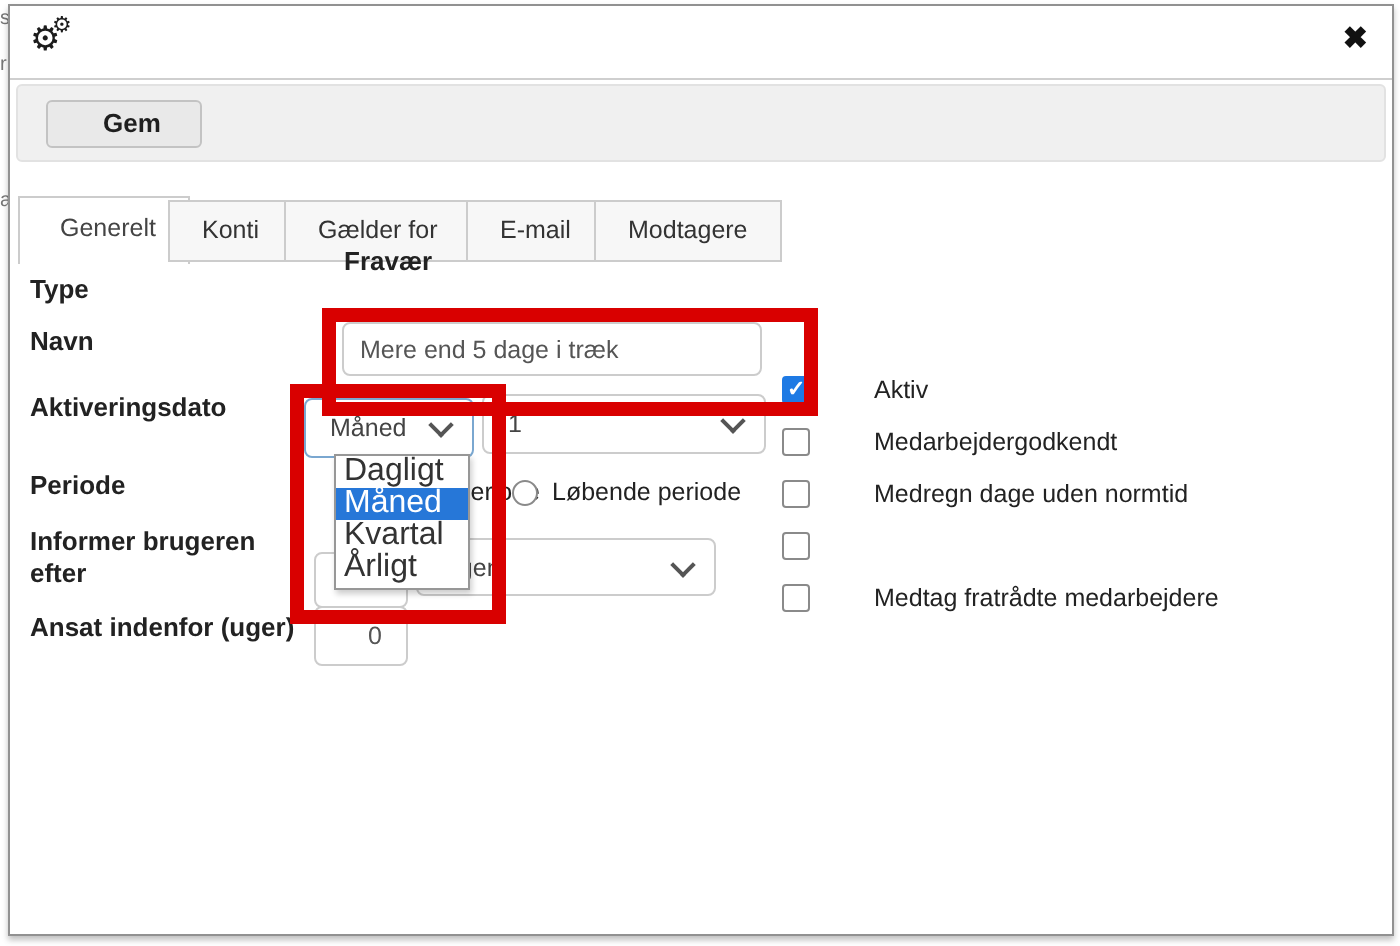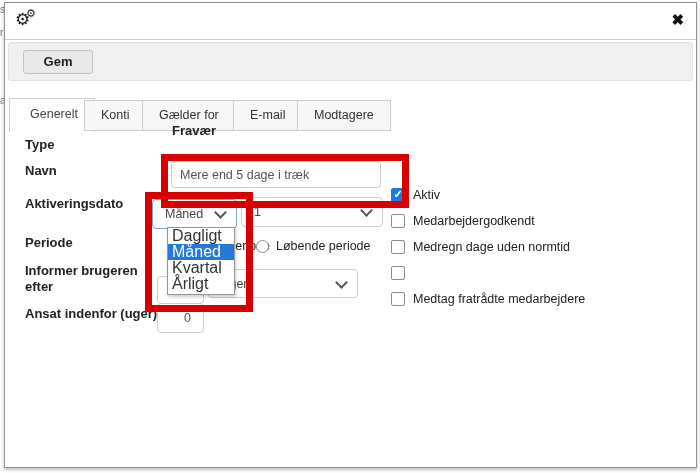--- a/index.html
+++ b/index.html
@@ -12,48 +12,48 @@
   .titlebar{position:absolute;left:0;top:0;right:0;height:36px;border-bottom:1px solid #cfcfcf;background:#fff;}
   .gear-wrap{position:absolute;left:10px;top:5px;width:30px;height:26px;color:#1c1c1c;}
   .gear-main{position:absolute;left:0;top:3px;font-size:17px;line-height:17px;}
   .gear-small{position:absolute;left:11px;top:0;font-size:11px;line-height:11px;}
   .close-btn{position:absolute;right:12px;top:8px;font-size:15px;font-weight:bold;color:#111;cursor:pointer;line-height:18px;}
   
   .toolbar{position:absolute;left:3px;top:39px;width:683px;height:37px;background:#f0f0f0;
     border:1px solid #e2e2e2;border-radius:3px;}
   .btn-gem{position:absolute;left:14px;top:7px;width:68px;height:22px;background:#e9e9e9;
     border:1px solid #c3c3c3;border-radius:3px;font-size:13px;font-weight:600;color:#1f1f1f;
-    text-align:center;line-height:22px;cursor:pointer;}
+    text-align:center;line-height:22px;cursor:pointer;padding-left:8px;}
   
   .tabs{position:absolute;left:4px;top:95px;height:34px;}
   .tab{position:absolute;top:2px;height:29px;line-height:29px;padding:0 16px;font-size:12.5px;color:#333;
     background:#f7f7f7;border:1px solid #ccc;cursor:pointer;white-space:nowrap;}
   .tab.active{top:0;height:33px;line-height:31px;background:#fff;border-bottom:none;color:#444;padding-left:20px;}
   
-  .flabel{position:absolute;left:20px;font-size:13px;font-weight:bold;color:#222;white-space:nowrap;}
+  .flabel{position:absolute;left:10px;font-size:13px;font-weight:bold;color:#222;white-space:nowrap;}
   .fvalue-bold{position:absolute;font-size:13px;font-weight:bold;color:#222;}
   
   .tbox{position:absolute;background:#fff;border:1px solid #ccc;border-radius:4px;
     font-family:"Liberation Sans",sans-serif;font-size:12.5px;color:#555;box-sizing:border-box;}
   input.tbox{padding:4px 8px;outline:none;}
   .sel{position:absolute;background:#fff;border:1px solid #ccc;border-radius:4px;box-sizing:border-box;cursor:pointer;}
   .sel .sel-text{position:absolute;left:12px;top:50%;transform:translateY(-50%);font-size:12.5px;color:#444;white-space:nowrap;}
   .chev{position:absolute;right:11px;top:50%;width:7px;height:7px;margin-top:-6px;
     border-right:2px solid #555;border-bottom:2px solid #555;transform:rotate(45deg);}
   .sel.focused{border-color:#7aa7d0;}
   
   .popup{position:absolute;left:162px;top:224px;width:66px;height:66px;background:#fff;
     border:1px solid #979797;box-shadow:1px 2px 3px rgba(0,0,0,.2);z-index:5;}
   .popup .opt{height:16px;line-height:16px;padding-left:4px;font-size:16px;color:#333;cursor:pointer;white-space:nowrap;}
   .popup .opt.selected{background:#2677d8;color:#fff;}
   
   .radio-row{position:absolute;display:flex;align-items:center;font-size:12.5px;color:#222;}
   .radio{width:13px;height:13px;border:1px solid #8a8a8a;border-radius:50%;background:#fff;box-sizing:border-box;margin-right:7px;flex:none;cursor:pointer;}
   
-  .cbrow{position:absolute;left:386px;display:flex;align-items:center;height:15px;font-size:12.5px;color:#222;}
+  .cbrow{position:absolute;left:386px;display:flex;align-items:center;height:15px;font-size:12.5px;color:#222;gap:24px;}
   .cb{width:14px;height:14px;border:1px solid #8a8a8a;border-radius:2px;background:#fff;box-sizing:border-box;
     margin-right:8px;flex:none;cursor:pointer;position:relative;}
   .cb.checked{background:#1e7ae4;border-color:#1e7ae4;}
   .cb.checked::after{content:"✓";position:absolute;left:1.5px;top:-1px;color:#fff;font-size:11px;font-weight:bold;}
   
   .redbox{position:absolute;border:7px solid #d90000;z-index:10;pointer-events:none;}
 </style>
 </head>
 <body>
 

